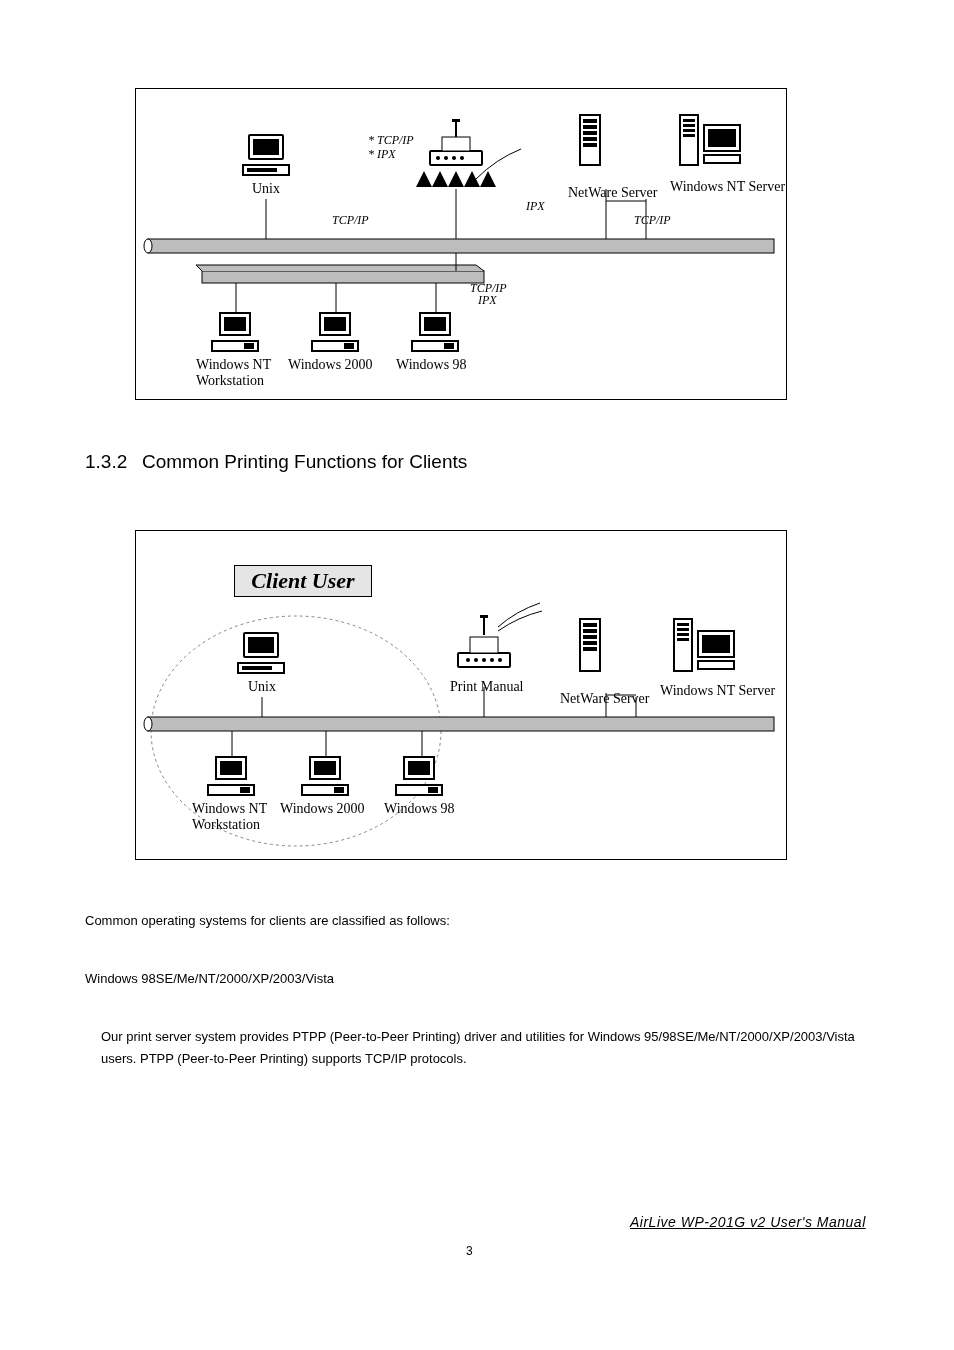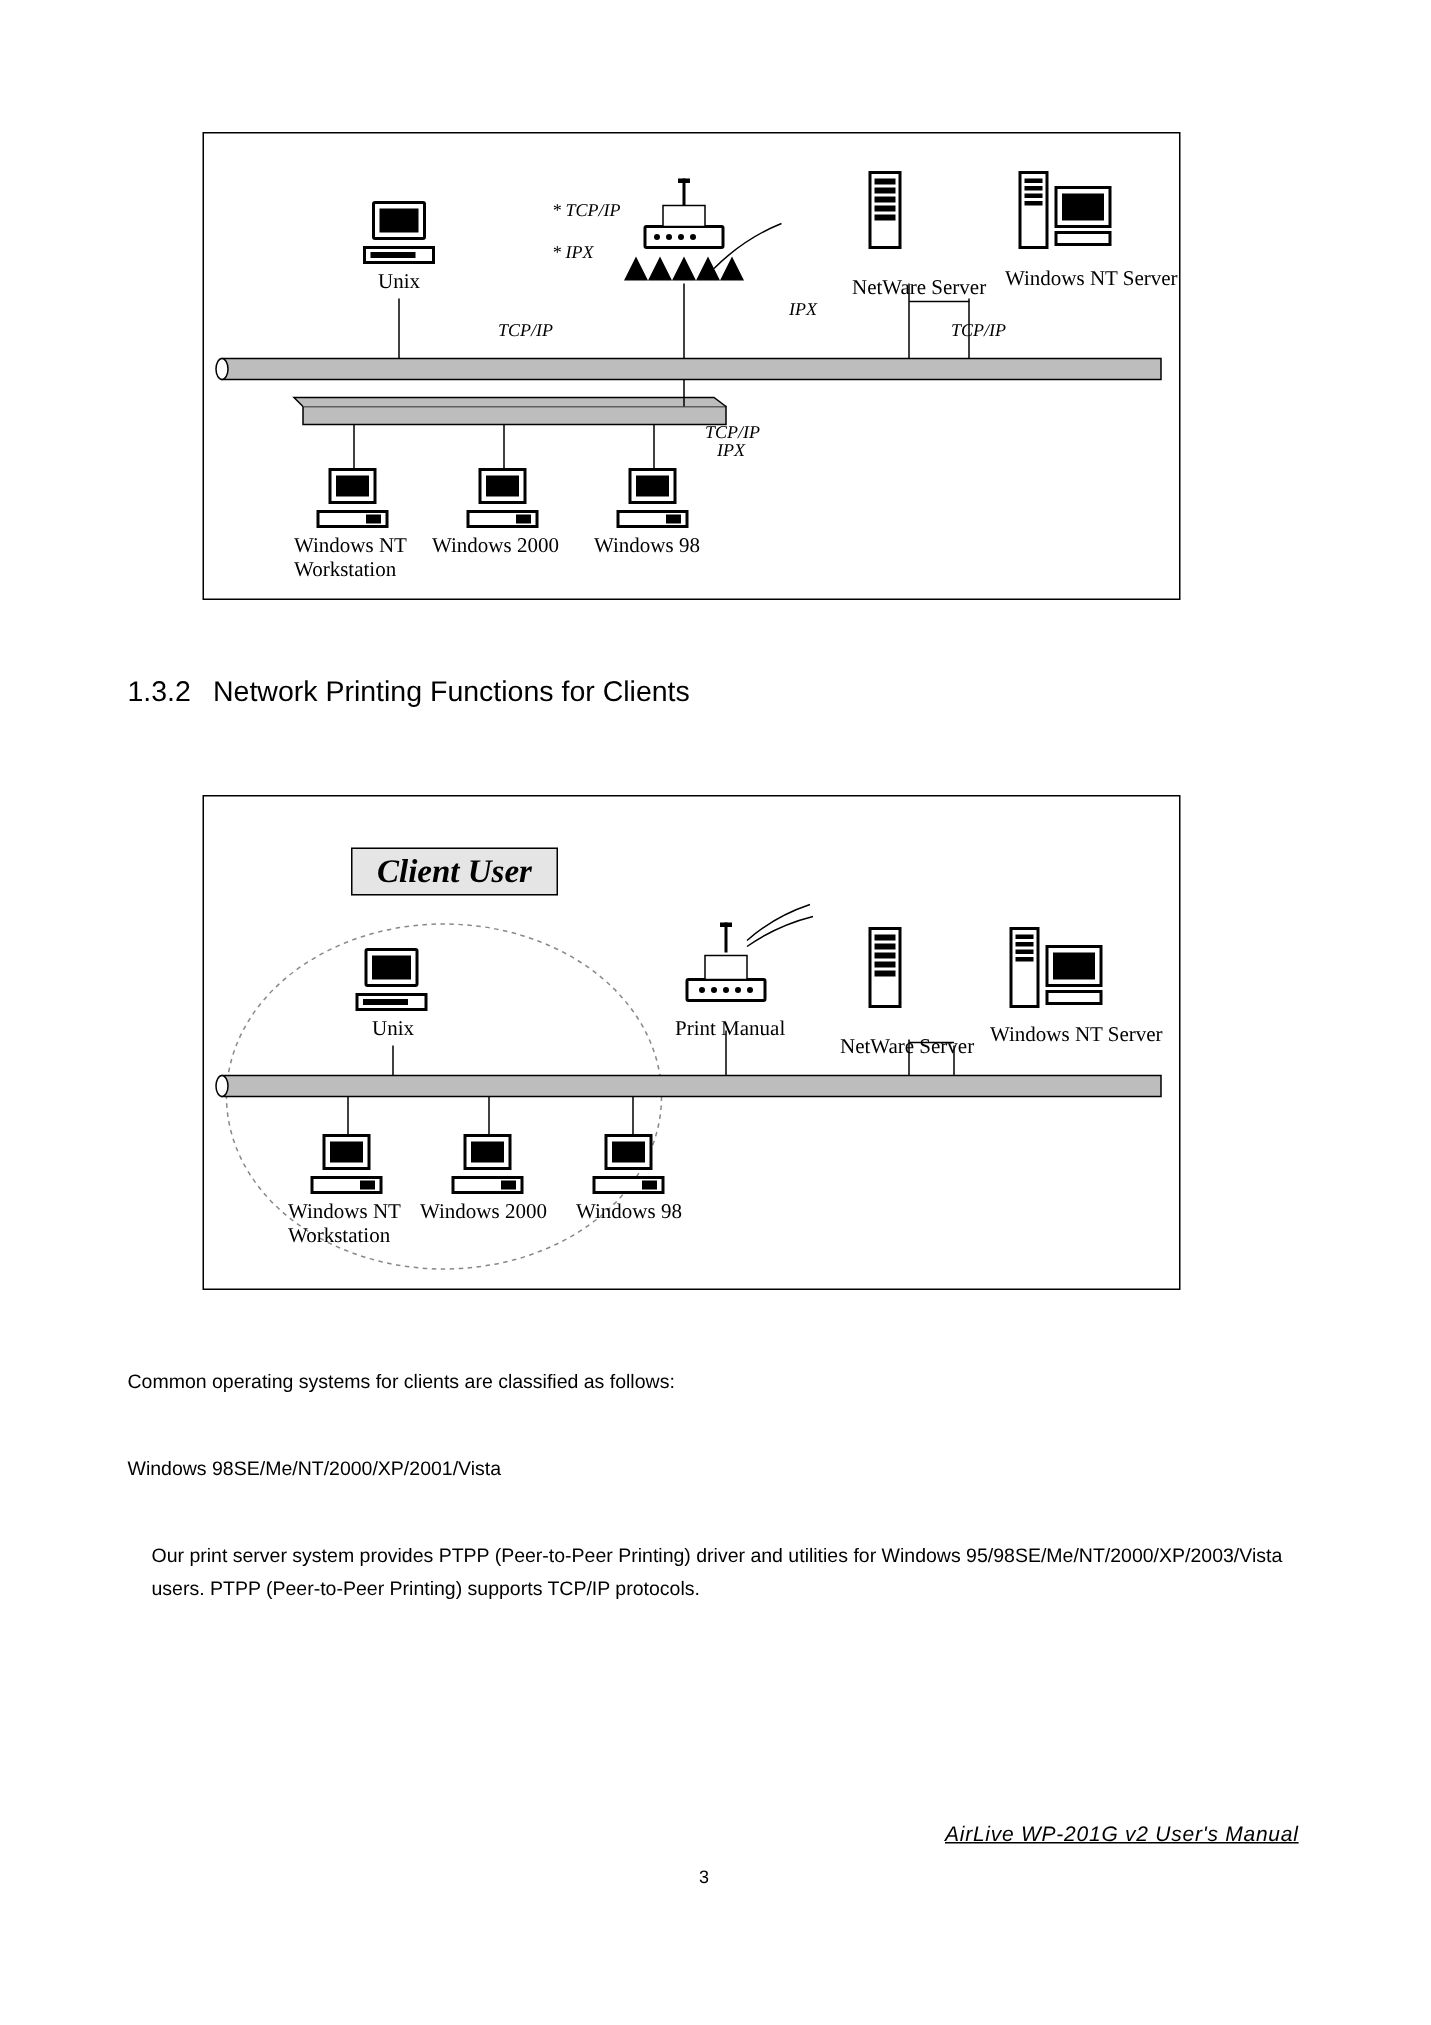--- a/index.html
+++ b/index.html
@@ -160,37 +160,37 @@
     </svg>
     <svg width="56" height="44" style="left:274px; top:222px;">
       <rect x="10" y="2" width="30" height="22" fill="#fff" stroke="#000" stroke-width="2"></rect>
       <rect x="14" y="6" width="22" height="14" fill="#000"></rect>
       <rect x="2" y="30" width="46" height="10" fill="#fff" stroke="#000" stroke-width="2"></rect>
       <rect x="34" y="32" width="10" height="6" fill="#000"></rect>
     </svg>
 
     <div class="dlabel" style="left:116px; top:92px;">Unix</div>
     <div class="dlabel italic small" style="left:232px; top:44px;">* TCP/IP</div>
-    <div class="dlabel italic small" style="left:232px; top:72px;">* IPX</div>
+    <div class="dlabel italic small" style="left:232px; top:58px;">* IPX</div>
     <div class="dlabel italic small" style="left:196px; top:124px;">TCP/IP</div>
     <div class="dlabel italic small" style="left:390px; top:110px;">IPX</div>
     <div class="dlabel italic small" style="left:498px; top:124px;">TCP/IP</div>
     <div class="dlabel" style="left:432px; top:96px;">NetWare Server</div>
     <div class="dlabel" style="left:534px; top:90px;">Windows NT Server</div>
     <div class="dlabel italic small" style="left:334px; top:192px;">TCP/IP</div>
     <div class="dlabel italic small" style="left:342px; top:204px;">IPX</div>
 
     <div class="dlabel" style="left:60px; top:268px;">Windows NT</div>
     <div class="dlabel" style="left:60px; top:284px;">Workstation</div>
     <div class="dlabel" style="left:152px; top:268px;">Windows 2000</div>
     <div class="dlabel" style="left:260px; top:268px;">Windows 98</div>
   </div>
 
   <div class="section-heading" style="left:85px; top:451px;">1.3.2</div>
-  <div class="section-heading" style="left:142px; top:451px;">Network Printing Functions for Clients</div>
+  <div class="section-heading" style="left:142px; top:451px;">Common Printing Functions for Clients</div>
 
   <div class="diagram-frame" style="left:135px; top:530px; width:650px; height:328px;">
 
     <svg width="650" height="328" style="left:0;top:0;">
       <ellipse cx="160" cy="200" rx="145" ry="115" fill="none" stroke="#888" stroke-dasharray="3,3"></ellipse>
 
       <rect x="12" y="186" width="626" height="14" fill="#bdbdbd" stroke="#000" stroke-width="1"></rect>
       <ellipse cx="12" cy="193" rx="4" ry="7" fill="#fff" stroke="#000"></ellipse>
 
       <line x1="126" y1="166" x2="126" y2="186" stroke="#000"></line>
@@ -272,19 +272,19 @@
     <div class="dlabel" style="left:424px; top:160px;">NetWare Server</div>
     <div class="dlabel" style="left:524px; top:152px;">Windows NT Server</div>
     <div class="dlabel" style="left:56px;  top:270px;">Windows NT</div>
     <div class="dlabel" style="left:56px;  top:286px;">Workstation</div>
     <div class="dlabel" style="left:144px; top:270px;">Windows 2000</div>
     <div class="dlabel" style="left:248px; top:270px;">Windows 98</div>
   </div>
 
   <div class="body-text" style="left:85px; top:910px; width:770px;">Common operating systems for clients are classified as follows:</div>
 
-  <div class="body-text" style="left:85px; top:968px; width:770px;">Windows 98SE/Me/NT/2000/XP/2001/Vista</div>
+  <div class="body-text" style="left:85px; top:968px; width:770px;">Windows 98SE/Me/NT/2000/XP/2003/Vista</div>
 
   <div class="body-text" style="left:101px; top:1026px; width:780px;">Our print server system provides PTPP (Peer-to-Peer Printing) driver and utilities for Windows 95/98SE/Me/NT/2000/XP/2003/Vista users. PTPP (Peer-to-Peer Printing) supports TCP/IP protocols.</div>
 
   <div class="footer">AirLive  WP-201G  v2  User's  Manual</div>
   <div class="pagenum">3</div>
 </div>
 
 </body></html>

